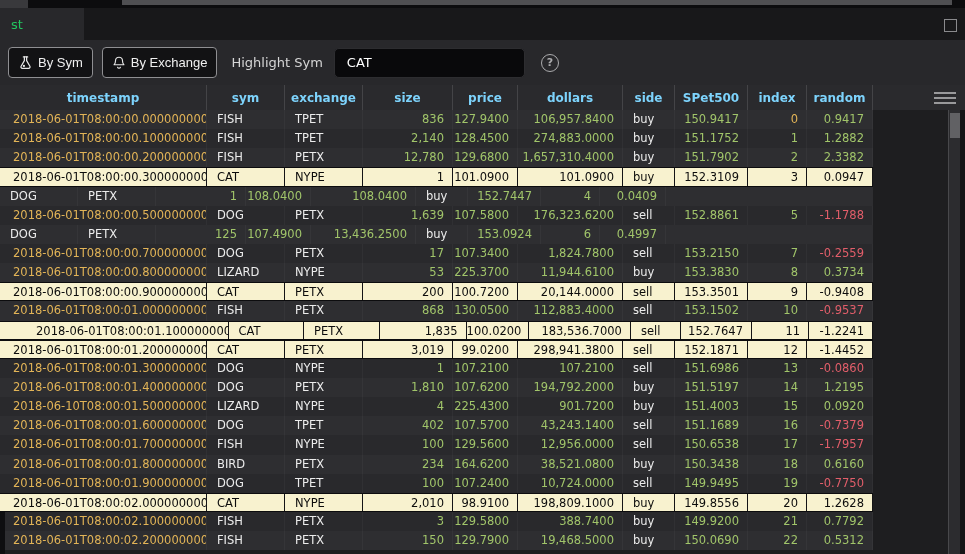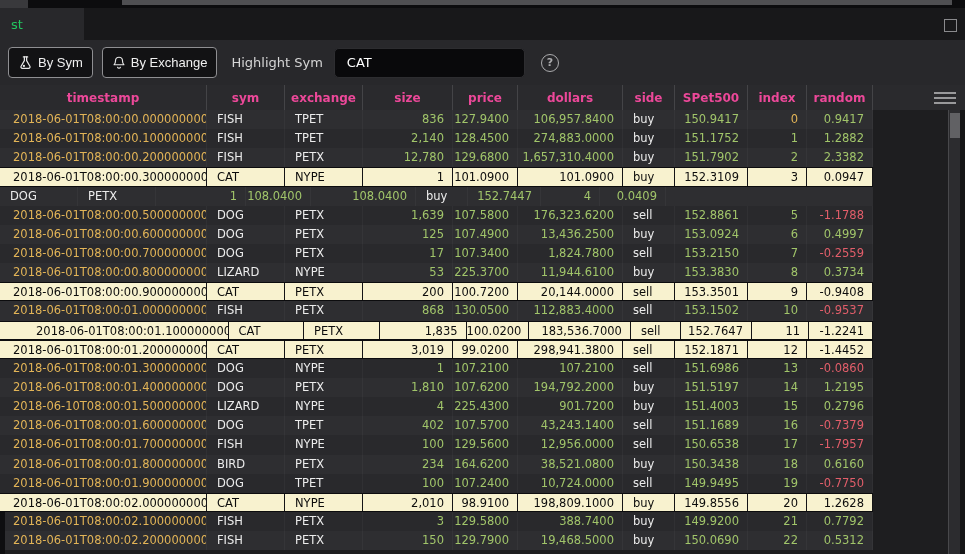--- a/index.html
+++ b/index.html
@@ -25,21 +25,21 @@
   .tb-label{color:#d6d6d6;font-size:13px;margin:0 11px 0 5px;}
   .tb-input{width:191px;height:30px;background:#09090b;border:1px solid #2d2d30;border-radius:5px;color:#fff;
             font-size:13px;padding:0 12px;box-sizing:border-box;margin-right:16px;outline:none;
             font-family:"DejaVu Sans","Liberation Sans",sans-serif;}
   .help{width:16px;height:16px;border:1.5px solid #ababad;border-radius:50%;color:#ababad;font-size:11px;
         display:flex;align-items:center;justify-content:center;font-weight:bold;}
 
   
   .grid-header{position:relative;height:25px;background:#2a2a2d;}
   .h-cells{display:flex;height:25px;}
-  .h-cell{display:flex;align-items:center;justify-content:center;font-weight:bold;font-size:12px;color:#ec4899;
+  .h-cell{display:flex;align-items:center;justify-content:center;font-weight:bold;font-size:12px;color:#7dd3fc;
           border-right:1px solid #444447;box-sizing:border-box;height:25px;}
   .hamburger{position:absolute;right:9px;top:50%;transform:translateY(-50%);display:flex;flex-direction:column;gap:3px;}
   .hamburger span{display:block;width:22px;height:2px;background:#99999b;}
 
   
   .grid-body{position:relative;width:873px;}
   .row{display:flex;height:19.15px;box-sizing:border-box;}
   .row.even{background:#2e2e31;}
   .row.odd{background:#29292c;}
   .row.hl{background:#f8f2cf;border-top:1px solid #0c0c0e;border-bottom:1px solid #0c0c0e;}
@@ -192,21 +192,20 @@
         <div class="cell al c-white" style="width: 78px;">PETX</div>
         <div class="cell ar c-green" style="width: 90px;">1,639</div>
         <div class="cell ar c-green" style="width: 65px;">107.5800</div>
         <div class="cell ar c-green" style="width: 105px;">176,323.6200</div>
         <div class="cell al c-white" style="width: 52px;">sell</div>
         <div class="cell ar c-green" style="width: 73px;">152.8861</div>
         <div class="cell ar c-green" style="width: 59px;">5</div>
         <div class="cell ar c-red" style="width: 66px;">-1.1788</div>
       </div>
       <div class="row even">
-        <div class="cell ats c-amber" style="width: 207px;">2018-06-01T08:00:00.600000000</div>
         <div class="cell al c-white" style="width: 78px;">DOG</div>
         <div class="cell al c-white" style="width: 78px;">PETX</div>
         <div class="cell ar c-green" style="width: 90px;">125</div>
         <div class="cell ar c-green" style="width: 65px;">107.4900</div>
         <div class="cell ar c-green" style="width: 105px;">13,436.2500</div>
         <div class="cell al c-white" style="width: 52px;">buy</div>
         <div class="cell ar c-green" style="width: 73px;">153.0924</div>
         <div class="cell ar c-green" style="width: 59px;">6</div>
         <div class="cell ar c-green" style="width: 66px;">0.4997</div>
       </div>
@@ -309,21 +308,21 @@
       <div class="row odd">
         <div class="cell ats c-amber" style="width: 207px;">2018-06-10T08:00:01.500000000</div>
         <div class="cell al c-white" style="width: 78px;">LIZARD</div>
         <div class="cell al c-white" style="width: 78px;">NYPE</div>
         <div class="cell ar c-green" style="width: 90px;">4</div>
         <div class="cell ar c-green" style="width: 65px;">225.4300</div>
         <div class="cell ar c-green" style="width: 105px;">901.7200</div>
         <div class="cell al c-white" style="width: 52px;">buy</div>
         <div class="cell ar c-green" style="width: 73px;">151.4003</div>
         <div class="cell ar c-green" style="width: 59px;">15</div>
-        <div class="cell ar c-green" style="width: 66px;">0.2796</div>
+        <div class="cell ar c-green" style="width: 66px;">0.0920</div>
       </div>
       <div class="row even">
         <div class="cell ats c-amber" style="width: 207px;">2018-06-01T08:00:01.600000000</div>
         <div class="cell al c-white" style="width: 78px;">DOG</div>
         <div class="cell al c-white" style="width: 78px;">TPET</div>
         <div class="cell ar c-green" style="width: 90px;">402</div>
         <div class="cell ar c-green" style="width: 65px;">107.5700</div>
         <div class="cell ar c-green" style="width: 105px;">43,243.1400</div>
         <div class="cell al c-white" style="width: 52px;">sell</div>
         <div class="cell ar c-green" style="width: 73px;">151.1689</div>

